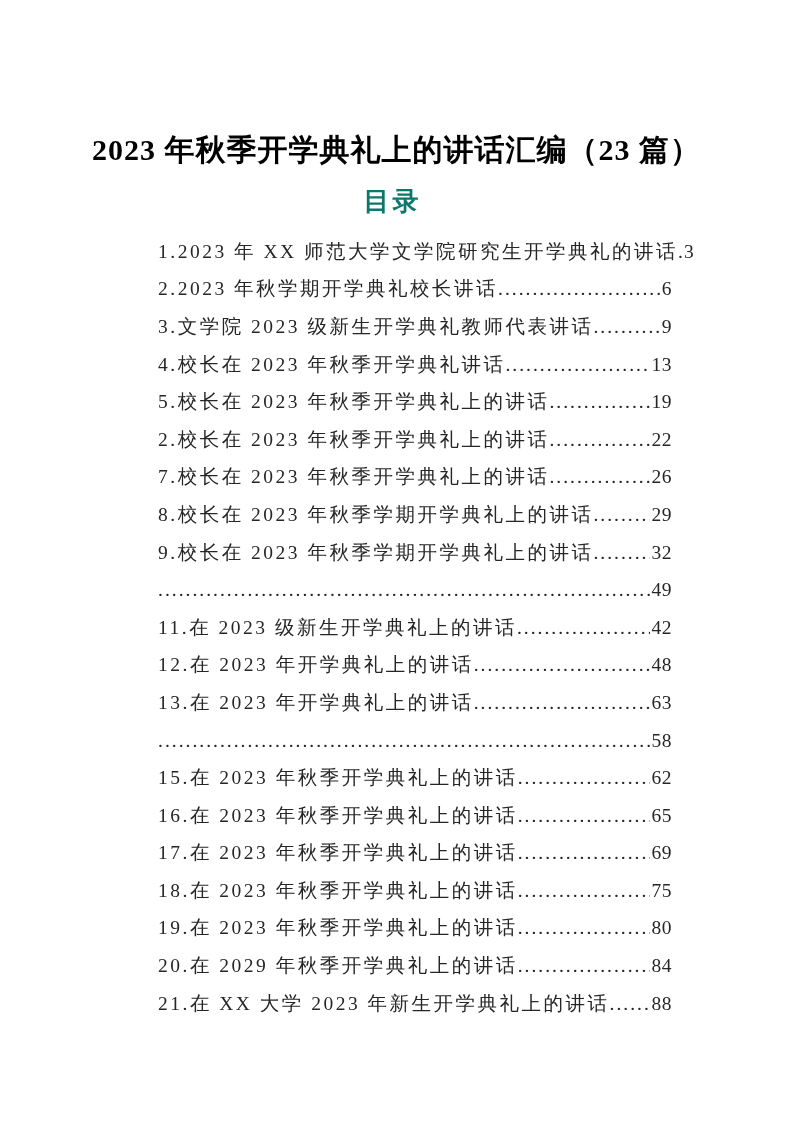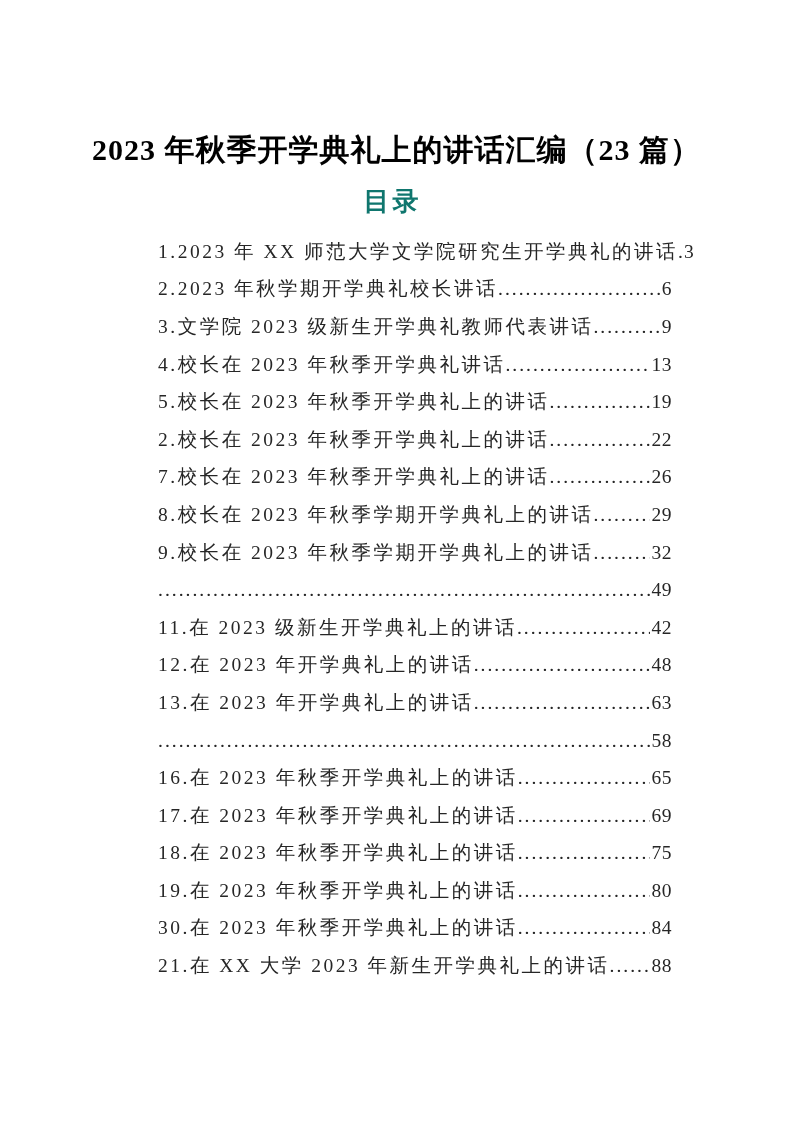--- a/index.html
+++ b/index.html
@@ -154,20 +154,25 @@
     <span class="toc-label">13.在 2023 年开学典礼上的讲话</span>
     <span class="toc-leader"></span>
     <span class="toc-page">63</span>
   </div>
 
   <div class="toc-item">
     <span class="toc-leader"></span>
     <span class="toc-page">58</span>
   </div>
 
+  <div class="toc-item">
+    <span class="toc-label">15.在 2023 年秋季开学典礼上的讲话</span>
+    <span class="toc-leader"></span>
+    <span class="toc-page">62</span>
+  </div>
 
   <div class="toc-item">
     <span class="toc-label">16.在 2023 年秋季开学典礼上的讲话</span>
     <span class="toc-leader"></span>
     <span class="toc-page">65</span>
   </div>
 
   <div class="toc-item">
     <span class="toc-label">17.在 2023 年秋季开学典礼上的讲话</span>
     <span class="toc-leader"></span>
@@ -180,21 +185,21 @@
     <span class="toc-page">75</span>
   </div>
 
   <div class="toc-item">
     <span class="toc-label">19.在 2023 年秋季开学典礼上的讲话</span>
     <span class="toc-leader"></span>
     <span class="toc-page">80</span>
   </div>
 
   <div class="toc-item">
-    <span class="toc-label">30.在 2023 年秋季开学典礼上的讲话</span>
+    <span class="toc-label">20.在 2029 年秋季开学典礼上的讲话</span>
     <span class="toc-leader"></span>
     <span class="toc-page">84</span>
   </div>
 
   <div class="toc-item">
     <span class="toc-label">21.在 XX 大学 2023 年新生开学典礼上的讲话</span>
     <span class="toc-leader"></span>
     <span class="toc-page">88</span>
   </div>
 </div>

